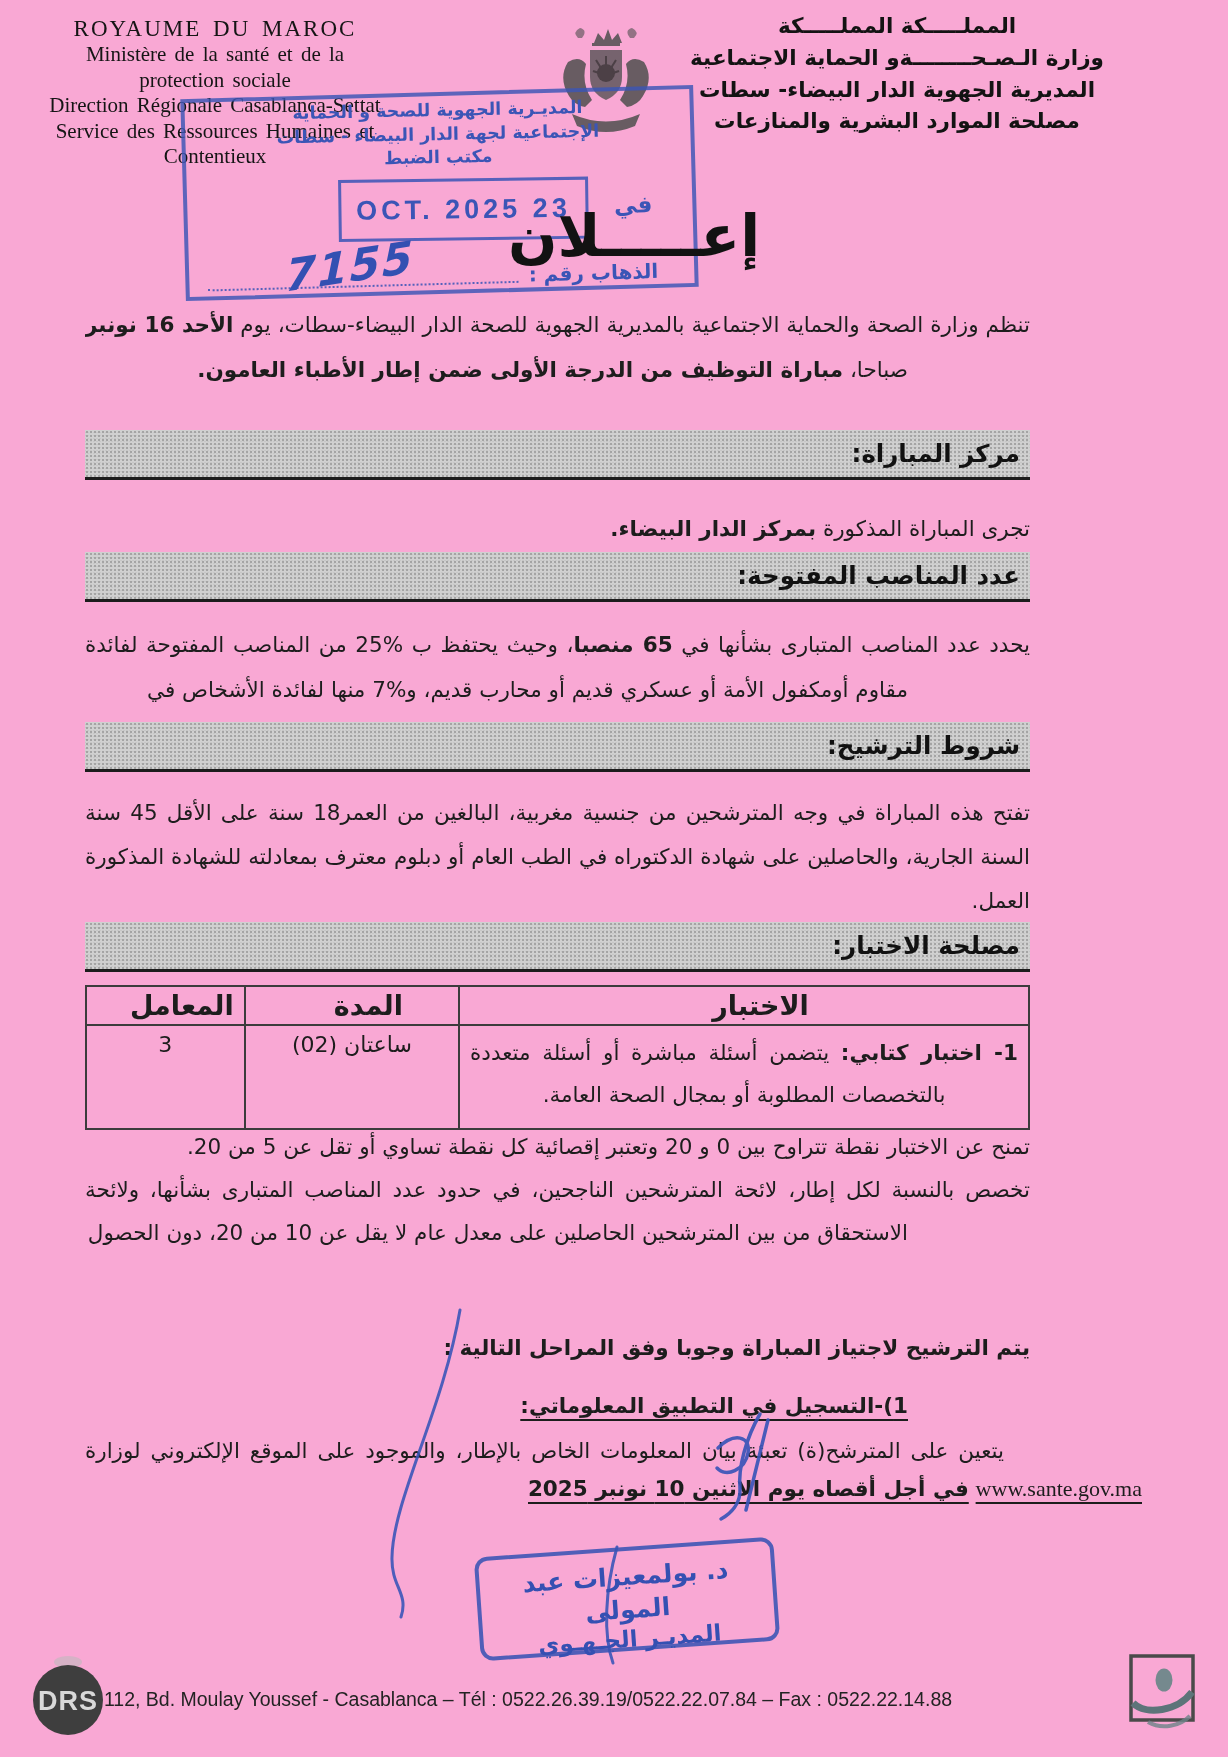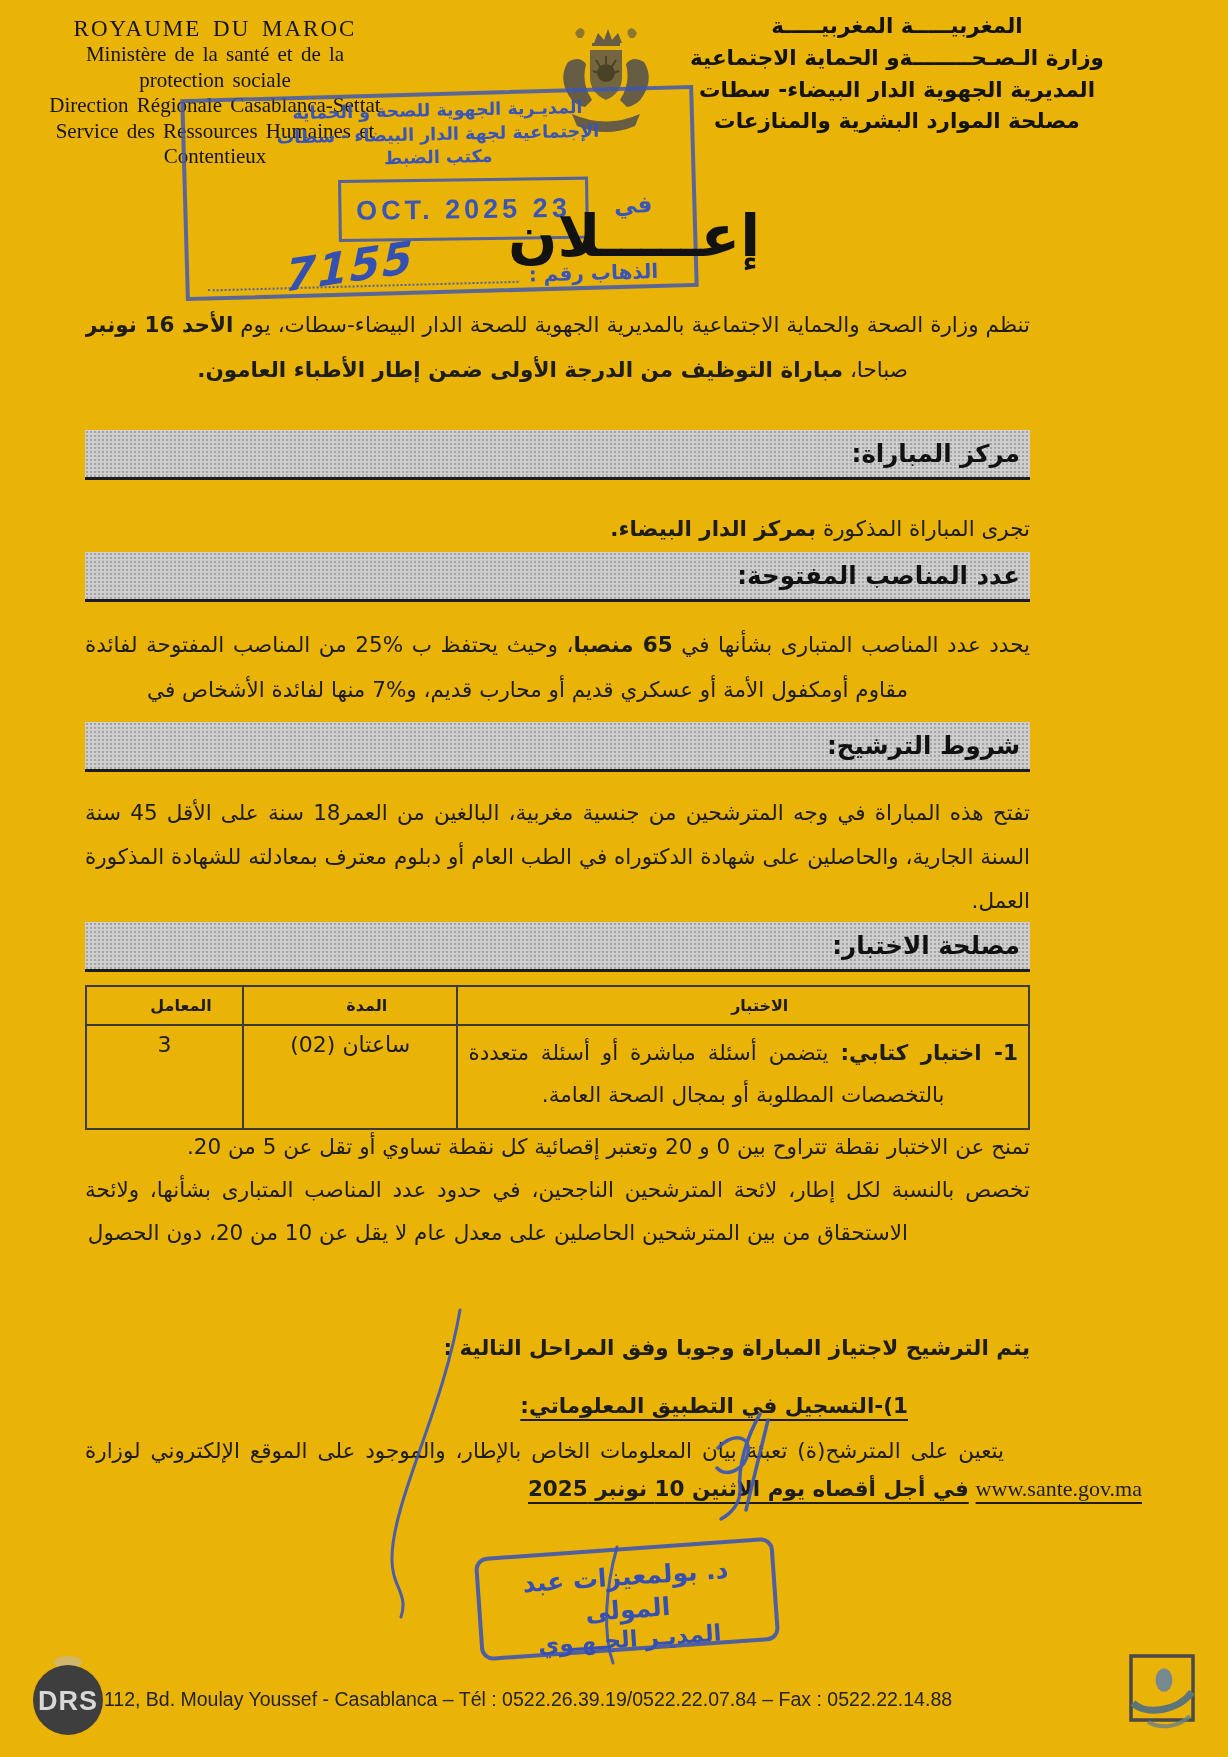--- a/index.html
+++ b/index.html
@@ -1,16 +1,16 @@
 <!DOCTYPE html>
 <html><head>
 <meta charset="utf-8">
 <style>
   html,body{margin:0;padding:0;background:#e8e8e8;}
-  .page{position:relative;width:1228px;height:1757px;margin:0 auto;background:#eab308;
+  .page{position:relative;width:1228px;height:1757px;margin:0 auto;background:#f9a8d4;
         font-family:"DejaVu Sans",sans-serif;color:#1e1e1e;overflow:hidden;}
 
   
   .hdr-fr{position:absolute;left:38px;top:16px;width:354px;text-align:center;
           font-family:"Liberation Serif",serif;color:#151515;}
   .hdr-fr .l0{font-size:23px;letter-spacing:2px;word-spacing:4px;}
   .hdr-fr .l{font-size:21px;line-height:1.22;word-spacing:3px;}
   .emblem{position:absolute;left:548px;top:26px;}
   .hdr-ar{position:absolute;right:116px;top:10px;width:430px;text-align:center;direction:rtl;
           font-weight:bold;font-size:21.5px;line-height:1.48;color:#131313;}
@@ -47,21 +47,21 @@
 
   .band{height:50px;background-color:#d0d0d0;
         background-image:radial-gradient(circle,#a3a3a3 .7px,transparent .9px),
                          radial-gradient(circle,#bcbcbc .7px,transparent .9px);
         background-size:4px 4px,3px 3px;background-position:0 0,1.5px 1px;
         border-bottom:3.5px solid #1c1c1c;display:flex;align-items:center;
         padding:0 10px;box-sizing:border-box;font-weight:bold;font-size:24.5px;color:#111;}
 
   .exam-table{border-collapse:collapse;direction:rtl;}
   .exam-table th,.exam-table td{border:2px solid #3c3c3c;padding:0 10px;}
-  .exam-table th{height:37px;font-size:16px;font-weight:bold;text-align:center;padding-left:43px;}
+  .exam-table th{height:37px;font-size:27px;font-weight:bold;text-align:center;padding-left:43px;}
   .exam-table td{vertical-align:top;padding-top:6px;height:96px;}
   .cell-l1{text-align:justify;text-align-last:justify;line-height:42px;height:42px;overflow:hidden;}
   .cell-l2{text-align:center;line-height:42px;}
   .cell-c{text-align:center;font-size:22px;}
 
   .u{text-decoration:underline;text-underline-offset:6px;text-decoration-thickness:1.5px;}
   .step-title{font-weight:bold;}
   .deadline-line{white-space:nowrap;text-align:right;}
   .url{direction:ltr;unicode-bidi:embed;font-family:"Liberation Serif",serif;font-size:22px;text-align:center;}
 
@@ -111,21 +111,21 @@
         <path d="M20 36 q-10 16 1 34 q5 9 16 11 l7 -7 q-11 -17 -6 -36 q-7 -9 -18 -2 z"></path>
         <path d="M96 36 q10 16 -1 34 q-5 9 -16 11 l-7 -7 q11 -17 6 -36 q7 -9 18 -2 z"></path>
         <path d="M24 88 q34 15 68 0 l-5 12 q-29 12 -58 0 z"></path>
         <path d="M30 12 q-6 -6 2 -10 q8 2 2 10 z" opacity="0.7"></path>
         <path d="M86 12 q6 -6 -2 -10 q-8 2 -2 10 z" opacity="0.7"></path>
       </g>
     </svg>
   </div>
 
   <div class="hdr-ar">
-    <div>المغربيـــــة المغربيـــــة</div>
+    <div>المملـــــكة المملـــــكة</div>
     <div>وزارة الـصـحــــــــةو الحماية الاجتماعية</div>
     <div>المديرية الجهوية الدار البيضاء- سطات</div>
     <div>مصلحة الموارد البشرية والمنازعات</div>
   </div>
 
   <div class="reg-stamp">
     <div class="reg-top">
       <div>المديـرية الجهوية للصحة و الحماية</div>
       <div>الإجتماعية لجهة الدار البيضاء - سطات</div>
       <div>مكتب الضبط</div>

